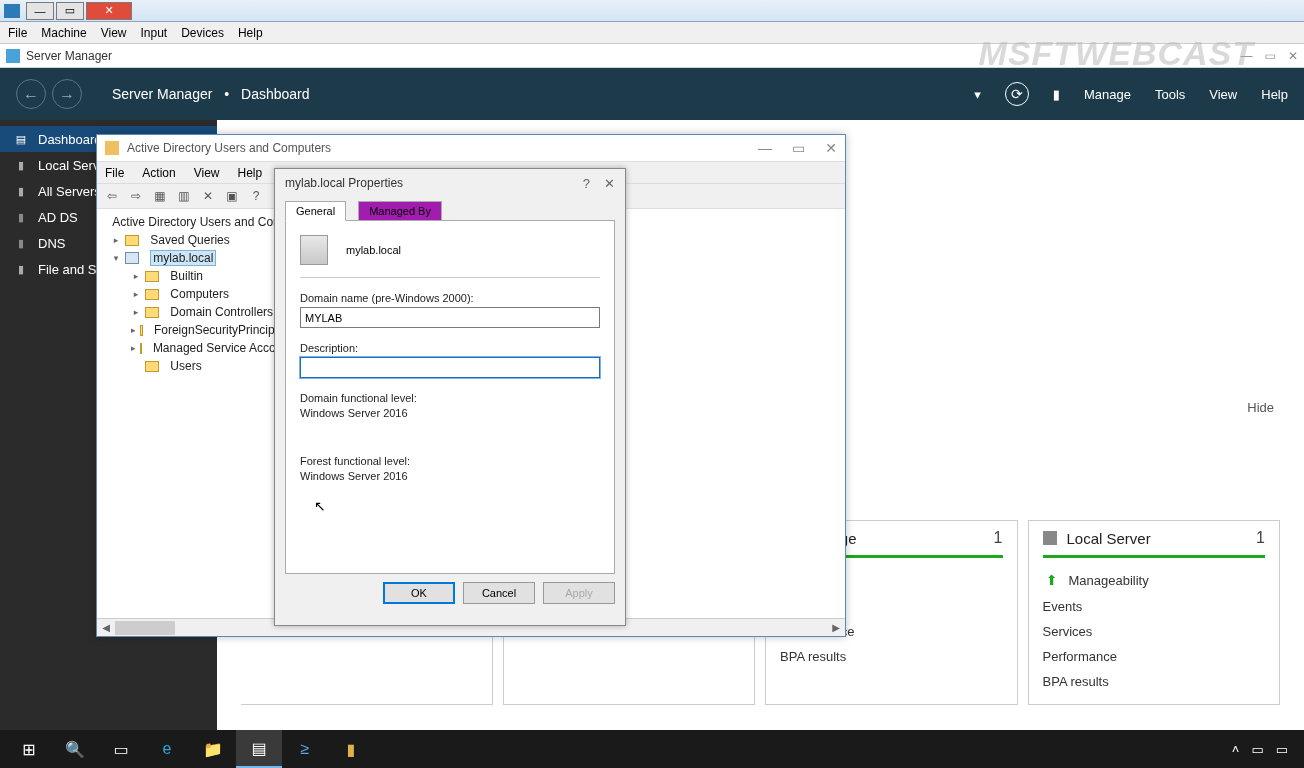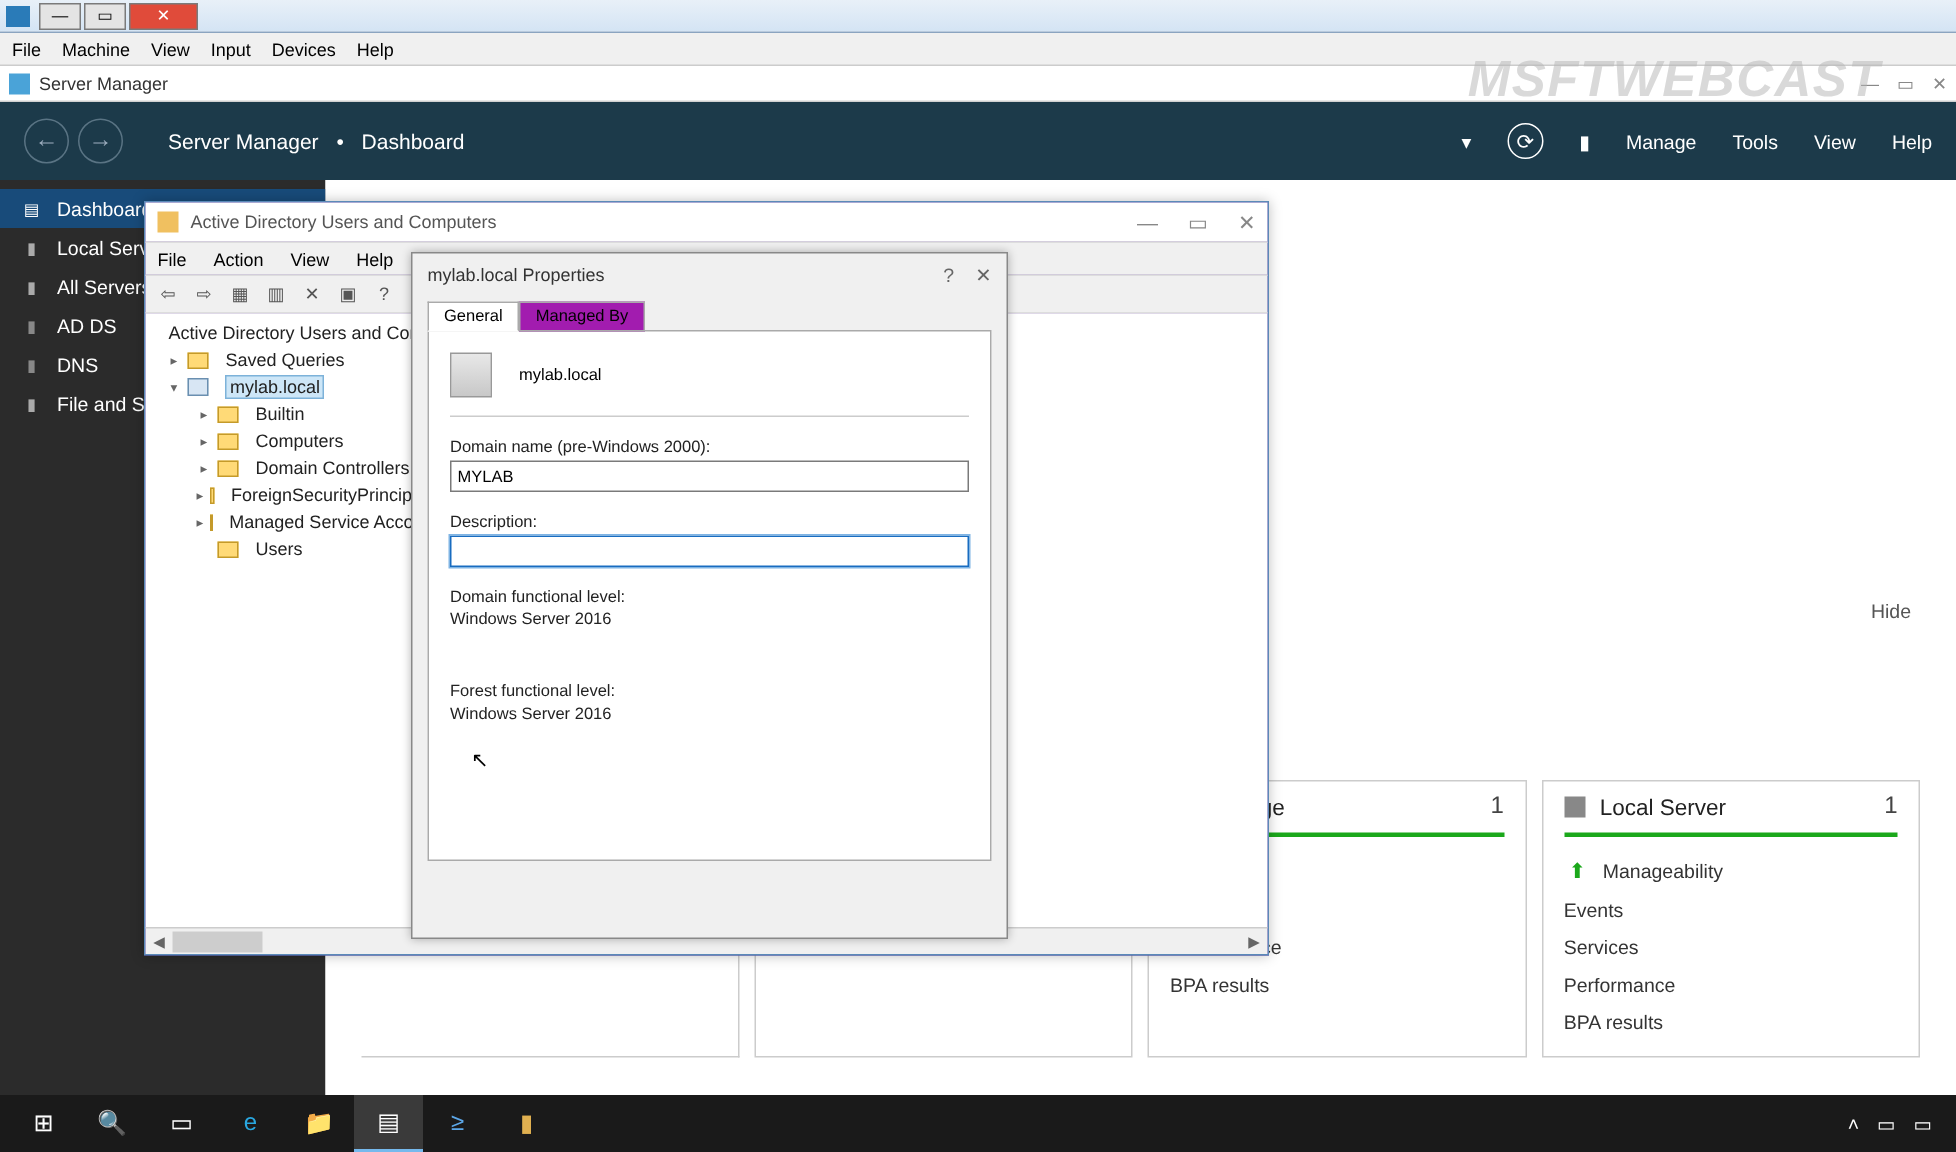--- a/index.html
+++ b/index.html
@@ -61,24 +61,24 @@
 .tree-row { display:flex; align-items:center; height:18px; padding-left:4px; gap:4px; white-space:nowrap; }
 .tree-row.sel .label { background:#cde6f7; border:1px solid #7db2d9; padding:0 2px; height:16px; display:inline-flex; align-items:center; }
 .tw { display:inline-block; width:10px; text-align:center; color:#666; font-size:9px; }
 .folder { display:inline-block; width:14px; height:11px; background:#ffda77; border:1px solid #c49a2a; }
 .domain-icon { display:inline-block; width:14px; height:12px; background:#d8e6f4; border:1px solid #6a8fb0; }
 .aduc-scroll { height:18px; background:#f0f0f0; border-top:1px solid #ccc; display:flex; align-items:center; }
 .scroll-arrow { width:18px; height:16px; display:flex; align-items:center; justify-content:center; color:#666; font-size:10px; }
 .scroll-thumb { height:14px; width:60px; background:#cdcdcd; margin-left:0; }
 
 
-.props { position:absolute; left:274px; top:168px; width:398px; height:458px; background:#f0f0f0; border:1px solid #888; box-shadow:0 0 6px rgba(0,0,0,.3); }
+.props { position:absolute; left:274px; top:168px; width:352px; height:458px; background:#f0f0f0; border:1px solid #888; box-shadow:0 0 6px rgba(0,0,0,.3); }
 .props-title { height:28px; display:flex; align-items:center; padding:0 10px; font-size:12px; color:#333; }
 .props-title .ctrls { margin-left:auto; display:flex; gap:14px; font-size:13px; color:#666; }
-.tabstrip { height:23px; display:flex; align-items:flex-end; padding-left:10px; gap:0; }
+.tabstrip { height:23px; display:flex; align-items:flex-end; padding-left:10px; gap:12px; }
 .tab { padding:3px 10px; border:1px solid #aaa; background:#a21caf; font-size:11px; position:relative; top:1px; }
 .tab.sel { background:#fff; border-bottom:1px solid #fff; }
 .tab-panel { margin:0 10px; padding:14px; background:#fff; border:1px solid #aaa; height:354px; }
 .dom-row { display:flex; align-items:center; gap:18px; margin-bottom:12px; }
 .dom-icon { width:28px; height:30px; background:linear-gradient(#e8e8e8,#c8c8c8); border:1px solid #999; }
 .hr2 { height:1px; background:#ccc; margin:6px 0 14px; }
 .fld-label { font-size:11px; color:#222; margin-bottom:3px; }
 .fld-input { width:100%; height:21px; border:1px solid #7a7a7a; padding:0 4px; font-size:11px; background:#fff; }
 .fld-input.focus { border:1px solid #196cc0; outline:1px solid #7fb4e4; }
 .static-val { font-size:11px; color:#222; margin-bottom:18px; }
@@ -303,20 +303,25 @@
     <div style="height:14px;"></div>
     <div class="fld-label">Description:</div>
     <input class="fld-input focus" value="" style="">
     <div style="height:14px;"></div>
     <div class="fld-label">Domain functional level:</div>
     <div class="static-val">Windows Server 2016</div>
     <div style="height:18px;"></div>
     <div class="fld-label">Forest functional level:</div>
     <div class="static-val">Windows Server 2016</div>
   </div>
+  <div class="btn-row">
+    <div class="btn def">OK</div>
+    <div class="btn">Cancel</div>
+    <div class="btn dis">Apply</div>
+  </div>
 </div>
 
 <span class="cursor">↖</span>
 
 <div class="taskbar">
   <div class="task-btn">⊞</div>
   <div class="task-btn">🔍</div>
   <div class="task-btn">▭</div>
   <div class="task-btn" style="color:#29a7e0;">e</div>
   <div class="task-btn">📁</div>

